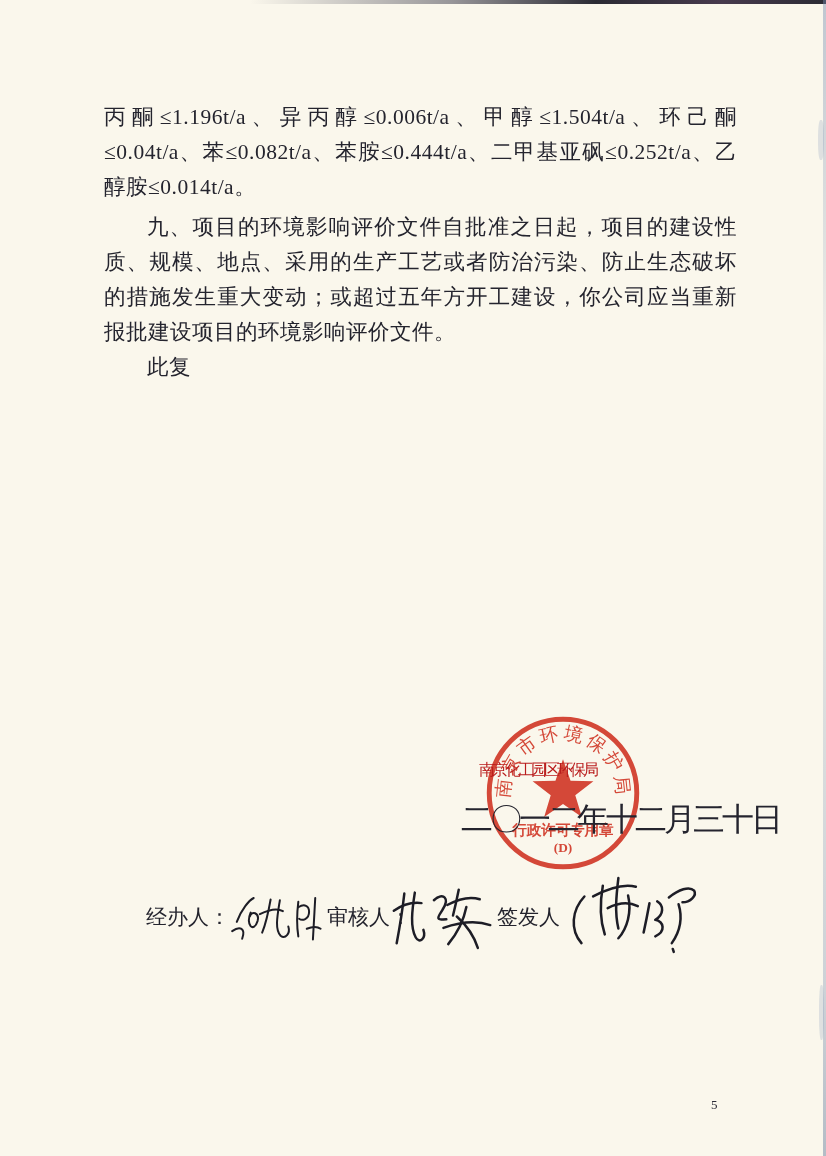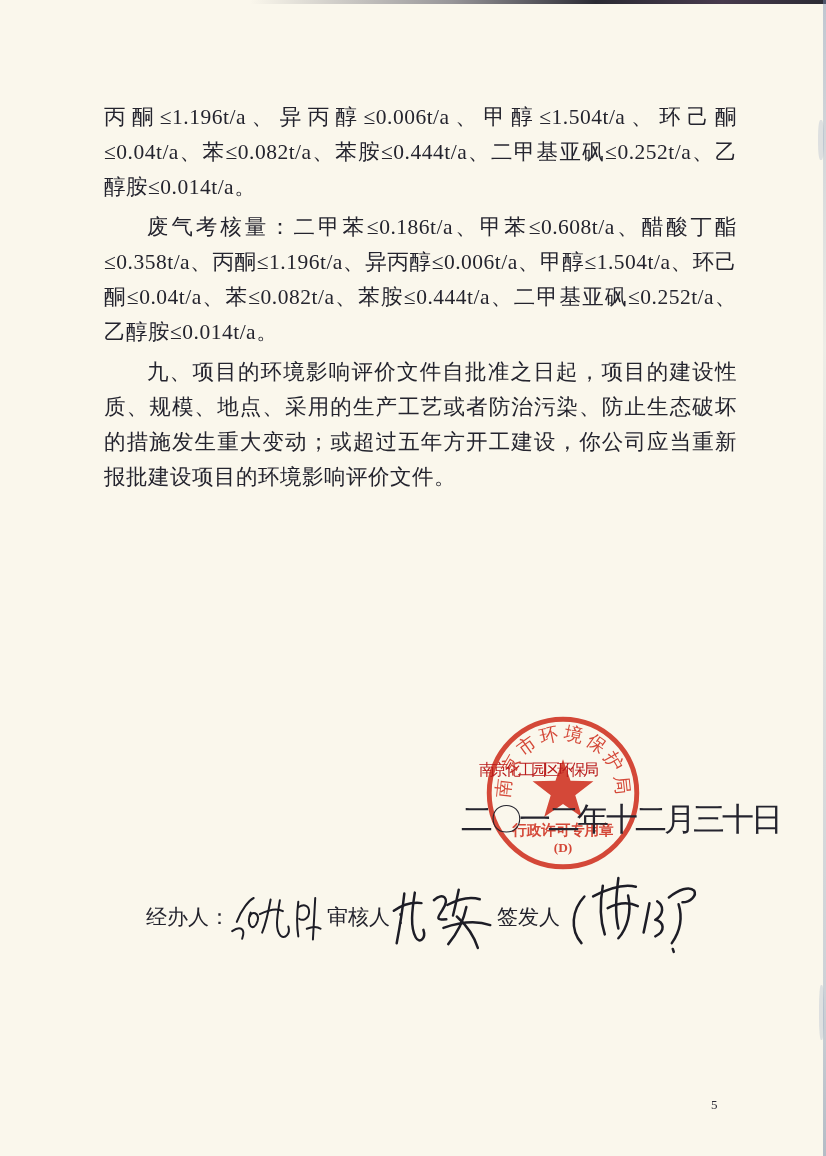--- a/index.html
+++ b/index.html
@@ -70,22 +70,22 @@
 
 <div class="page">
 
   <div class="scan-top-line"></div>
   <div class="scan-right-edge"></div>
   <div class="smudge" style="left:818px;top:120px;width:6px;height:40px;"></div>
   <div class="smudge" style="left:819px;top:985px;width:5px;height:55px;"></div>
 
   <div class="doc-body">
     <p class="no-indent">丙酮≤1.196t/a、异丙醇≤0.006t/a、甲醇≤1.504t/a、环己酮≤0.04t/a、苯≤0.082t/a、苯胺≤0.444t/a、二甲基亚砜≤0.252t/a、乙醇胺≤0.014t/a。</p>
-    <p class="gap">废气考核量：二甲苯≤0.186t/a、甲苯≤0.608t/a、醋酸丁酯≤0.358t/a、丙酮≤1.196t/a、异丙醇≤0.006t/a、甲醇≤1.504t/a、环己酮≤0.04t/a、苯≤0.082t/a、苯胺≤0.444t/a、二甲基亚砜≤0.252t/a、乙醇胺≤0.014t/a。</p>
     <p class="gap">九、项目的环境影响评价文件自批准之日起，项目的建设性质、规模、地点、采用的生产工艺或者防治污染、防止生态破坏的措施发生重大变动；或超过五年方开工建设，你公司应当重新报批建设项目的环境影响评价文件。</p>
+    <p>此复</p>
   </div>
 
   <svg class="stamp" viewBox="0 0 180 180" aria-hidden="true">
     <circle cx="90" cy="90" r="83" fill="none" stroke="#d63a2b" stroke-width="5.5"></circle>
     <path fill="#d63a2b" d="M90,52 L98.5,76.3 L124.2,76.9 L103.8,92.5 L111.2,117.1 L90,102.5 L68.8,117.1 L76.2,92.5 L55.8,76.9 L81.5,76.3 Z"></path>
     <path id="seal-arc" d="M 33.6 110.5 A 60 60 0 1 1 146.4 110.5" fill="none"></path>
     <text font-size="21" fill="#d63a2b" letter-spacing="4" font-family="Liberation Serif, serif">
       <textPath href="#seal-arc" startOffset="50%" text-anchor="middle">南京市环境保护局</textPath>
     </text>
     <text x="90" y="137" text-anchor="middle" font-size="16.5" font-weight="bold" fill="#d63a2b" font-family="Liberation Serif, serif" textLength="114">行政许可专用章</text>

